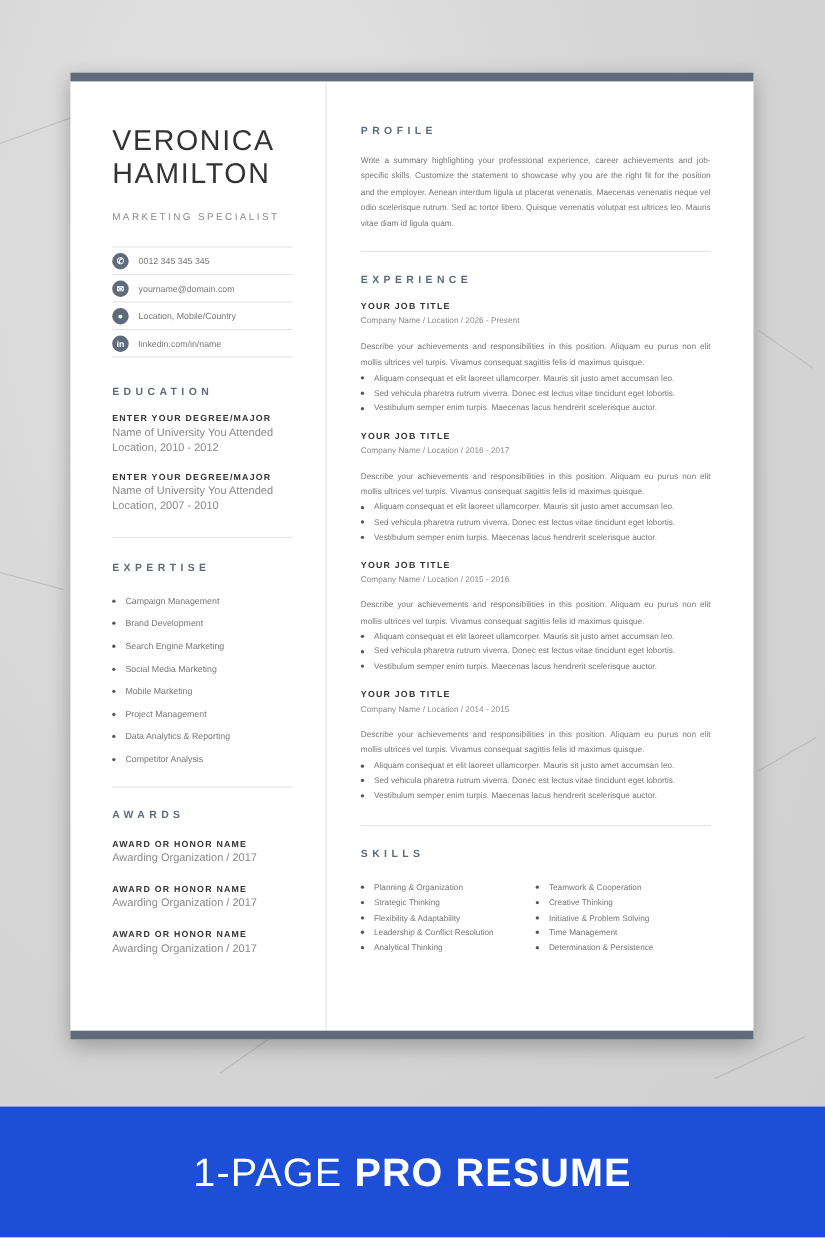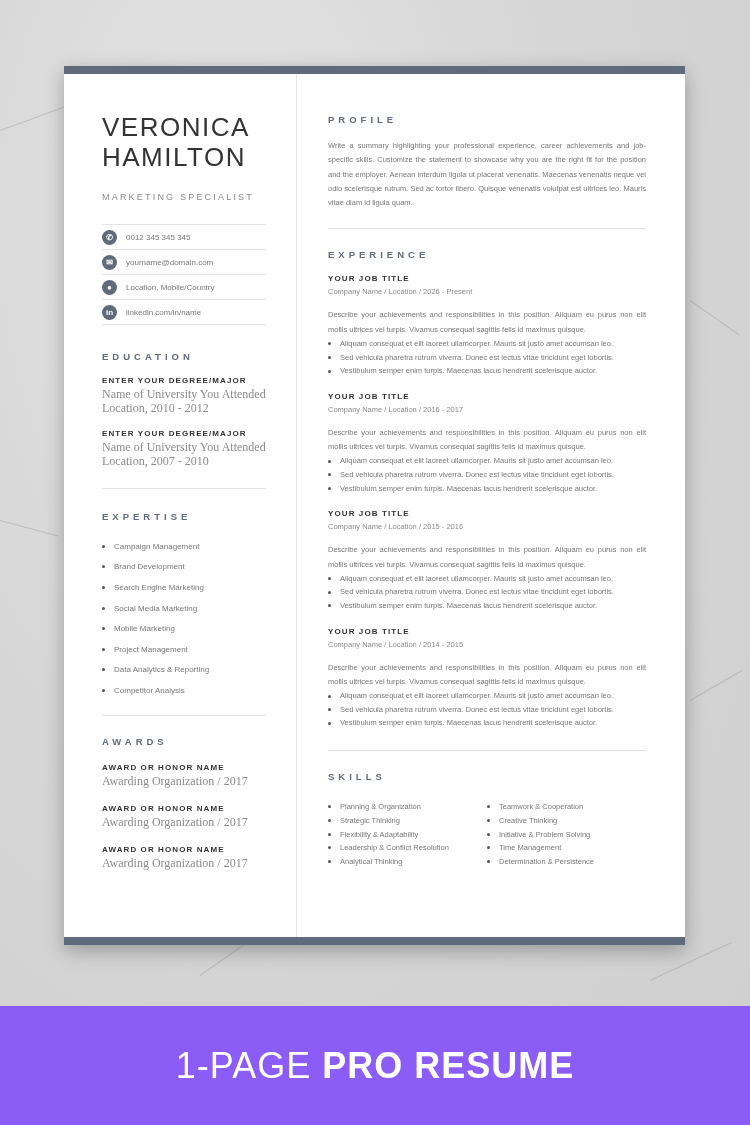--- a/index.html
+++ b/index.html
@@ -23,21 +23,21 @@
   .contacts { margin-top:22px; border-top:1px solid #e3e3e3; }
   .contact { display:flex; align-items:center; height:24px; border-bottom:1px solid #e3e3e3; }
   .cicon { width:15px; height:15px; border-radius:50%; background:#5f6b7a; display:flex; align-items:center; justify-content:center; margin-right:9px; color:#fff; font-size:8px; font-weight:bold; }
   .ctext { font-size:8px; color:#777; }
 
   .sec-title { font-size:9.5px; letter-spacing:4px; color:#5f6b7a; font-weight:bold; }
   .edu { margin-top:26px; }
   .edu-item { margin-top:14px; }
   .edu-item:first-of-type { margin-top:16px; }
   .deg { font-size:8px; font-weight:bold; letter-spacing:1.1px; color:#333; }
-  .sub { font-size:12px; color:#8a8a8a; line-height:14px; margin-top:2px;font-family:Liberation Serif, serif; }
+  .sub { font-size:10px; color:#8a8a8a; line-height:14px; margin-top:2px; }
   .hr { height:1px; background:#e3e3e3; }
 
   .expertise-list { list-style:none; margin:14px 0 0 0; padding:0; }
   .expertise-list li { font-size:8px; color:#777; height:20.6px; display:flex; align-items:center; }
   .bullet { width:3px; height:3px; background:#555; border-radius:50%; display:inline-block; margin-right:9px; flex:none; }
 
   .award { margin-top:16px; }
   .award:first-of-type { margin-top:14px; }
 
   .right { position:absolute; left:264px; top:8px; width:318px; }
@@ -46,21 +46,21 @@
   .job-title { font-size:8px; font-weight:bold; letter-spacing:1.1px; color:#333; }
   .job-meta { font-size:7.5px; color:#8a8a8a; margin-top:4px; }
   .job-desc { margin-top:12px; }
   .job-bullets { list-style:none; margin:0; padding:0; }
   .job-bullets li { font-size:7.5px; color:#777; line-height:13.6px; display:flex; align-items:center; white-space:nowrap; }
   .skills { display:flex; margin-top:18px; }
   .skills ul { list-style:none; margin:0; padding:0; width:166px; }
   .skills li { font-size:7.5px; color:#777; height:13.7px; display:flex; align-items:center; }
 
   .banner {
-    position:absolute; left:0; top:1006px; width:750px; height:119px; background:#8b5cf6;
+    position:absolute; left:0; top:1006px; width:750px; height:119px; background:#1d4ed8;
     display:flex; align-items:center; justify-content:center;
   }
   .banner-text { font-size:36px; color:#fff; letter-spacing:1px; }
   .banner-text b { font-weight:bold; }
 </style>
 </head>
 <body>
 
 <div class="marble-vein" style="left:0;top:130px;width:70px;transform:rotate(-20deg);"></div>
 <div class="marble-vein" style="left:690px;top:300px;width:60px;transform:rotate(35deg);"></div>

